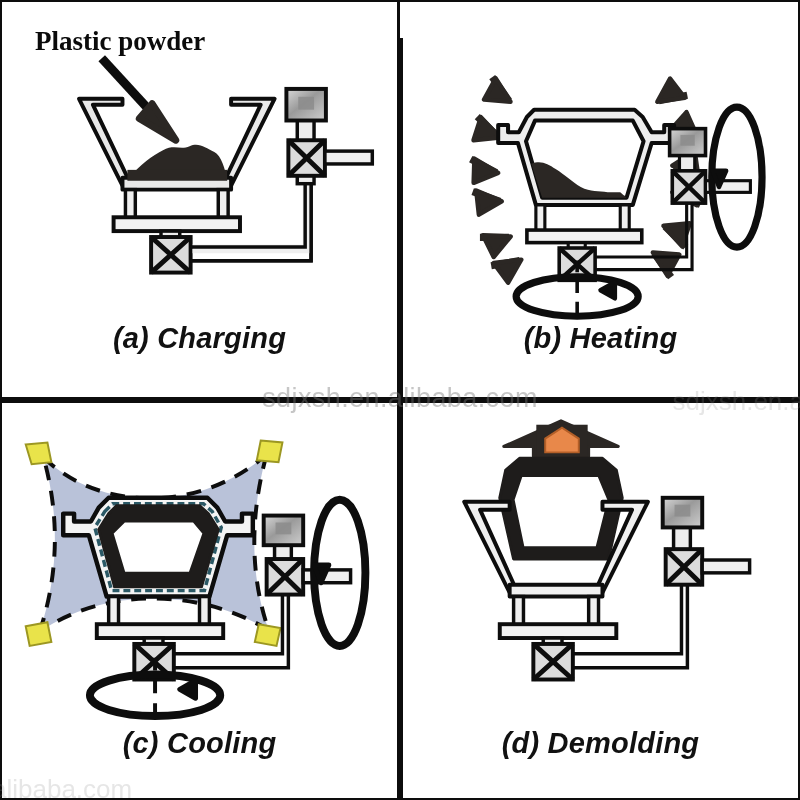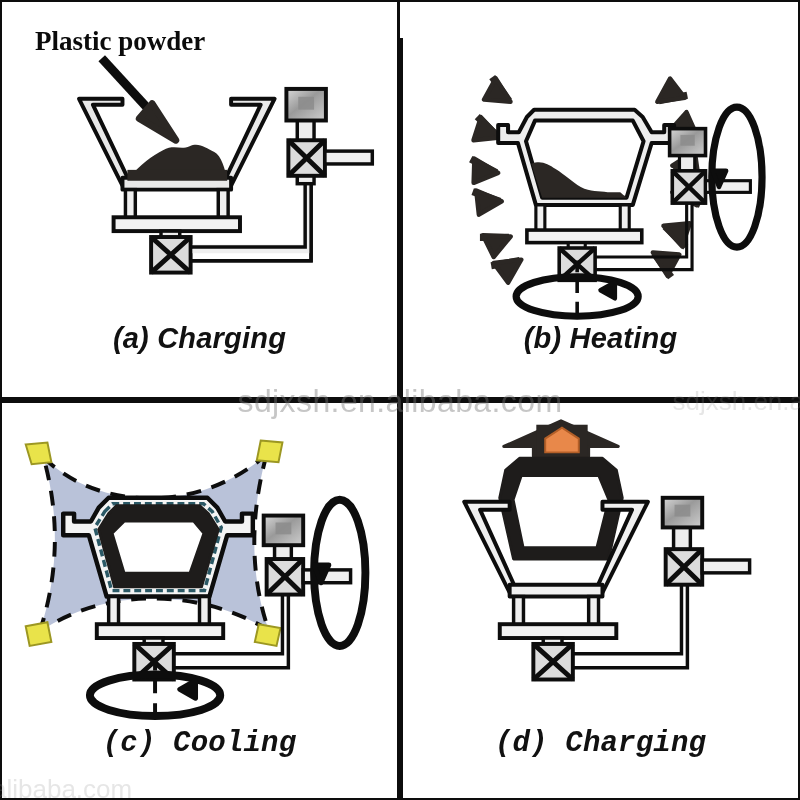--- a/index.html
+++ b/index.html
@@ -40,40 +40,40 @@
     left:0;right:0;
     text-align:center;
     font-weight:bold;
     font-style:italic;
     font-size:29px;
     color:#111;
     letter-spacing:.2px;
     font-family:"Liberation Sans",sans-serif;
   }
   .cap-top{bottom:42px;}
-  .cap-bot{bottom:38px;font-family:Liberation Mono, monospace;}
+  .cap-bot{bottom:38px;}
 
   
   .ann-label{
     position:absolute;
     font-family:"Liberation Serif",serif;
     font-weight:bold;
     font-size:27px;
     color:#0b0b0b;
     white-space:nowrap;
   }
 
   
   .watermark{
     position:absolute;
     left:0;right:0;
     top:381px;
     text-align:center;
     font-family:"Liberation Sans",sans-serif;
-    font-size:32px;
+    font-size:27px;
     color:rgba(120,120,120,.42);
     letter-spacing:.4px;
     pointer-events:none;
     z-index:40;
   }
   .wm2{
     position:absolute;
     font-family:"Liberation Sans",sans-serif;
     font-size:26px;
     color:rgba(140,140,140,.22);
@@ -410,21 +410,21 @@
           <path d="M266,148 L303,184 M303,148 L266,184" stroke="#0d0d0d" stroke-width="5"></path>
           <rect x="303" y="159" width="48" height="13" fill="#f0f0f0" stroke="#0d0d0d" stroke-width="3.5"></rect>
         </g>
 
         <g>
           <rect x="263" y="96" width="40" height="30" fill="url(#motorGradD)" stroke="#0d0d0d" stroke-width="4"></rect>
           <rect x="275" y="103" width="16" height="12" fill="#8c8c8c" opacity=".85"></rect>
         </g>
       </svg>
 
-      <div class="caption cap-bot">(d) Charging</div>
+      <div class="caption cap-bot">(d) Demolding</div>
     </div>
 
   </div>
 
   <div class="watermark">sdjxsh.en.alibaba.com</div>
   <div class="wm2" style="right:-6px;top:384px;">sdjxsh.en.a</div>
   <div class="wm2" style="left:-10px;top:772px;">alibaba.com</div>
 
 </div>
 

